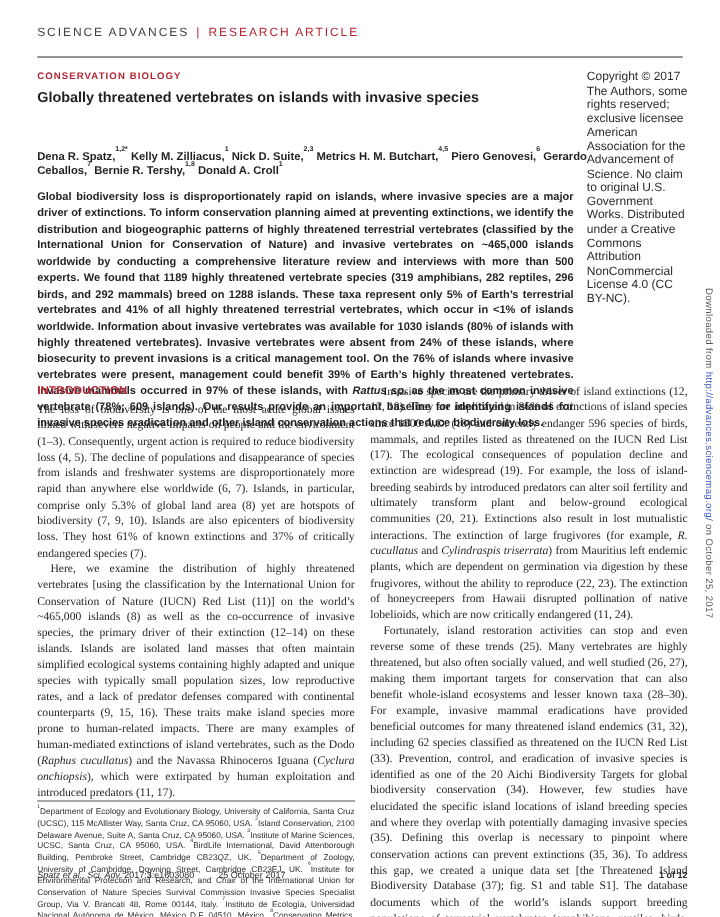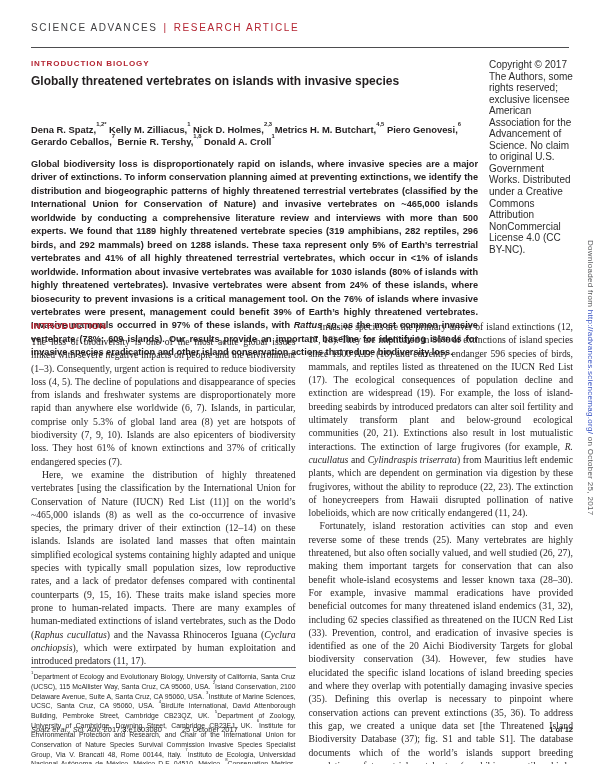--- a/index.html
+++ b/index.html
@@ -63,23 +63,23 @@
   .seg-link { color:#3a55c4; }
 </style>
 </head>
 <body>
 
 <div class="abs" id="journal-header">
   <span class="journal">SCIENCE ADVANCES</span><span class="sep">|</span><span class="arttype">RESEARCH ARTICLE</span>
 </div>
 <div class="abs" id="header-rule"></div>
 
-<div class="abs" id="section-label">INTRODUCTION BIOLOGY</div>
+<div class="abs" id="section-label">CONSERVATION BIOLOGY</div>
 <h1 class="abs" id="page-title">Globally threatened vertebrates on islands with invasive species</h1>
-<div class="abs" id="authors"><span>Dena R. Spatz,</span><sup>1,2*</sup><span> Kelly M. Zilliacus,</span><sup>1</sup><span> Nick D. Holmes,</span><sup>2,3</sup><span> Metrics H. M. Butchart,</span><sup>4,5</sup><span> Piero Genovesi,</span><sup>6</sup><span> Gerardo Ceballos,</span><sup>7</sup><span> Bernie R. Tershy,</span><sup>1,8</sup><span> Donald A. Croll</span><sup>1</sup></div>
+<div class="abs" id="authors"><span>Dena R. Spatz,</span><sup>1,2*</sup><span> Kelly M. Zilliacus,</span><sup>1</sup><span> Nick D. Suite,</span><sup>2,3</sup><span> Metrics H. M. Butchart,</span><sup>4,5</sup><span> Piero Genovesi,</span><sup>6</sup><span> Gerardo Ceballos,</span><sup>7</sup><span> Bernie R. Tershy,</span><sup>1,8</sup><span> Donald A. Croll</span><sup>1</sup></div>
 <div class="abs" id="abstract"><span>Global biodiversity loss is disproportionately rapid on islands, where invasive species are a major driver of extinctions. To inform conservation planning aimed at preventing extinctions, we identify the distribution and biogeographic patterns of highly threatened terrestrial vertebrates (classified by the International Union for Conservation of Nature) and invasive vertebrates on ~465,000 islands worldwide by conducting a comprehensive literature review and interviews with more than 500 experts. We found that 1189 highly threatened vertebrate species (319 amphibians, 282 reptiles, 296 birds, and 292 mammals) breed on 1288 islands. These taxa represent only 5% of Earth’s terrestrial vertebrates and 41% of all highly threatened terrestrial vertebrates, which occur in &lt;1% of islands worldwide. Information about invasive vertebrates was available for 1030 islands (80% of islands with highly threatened vertebrates). Invasive vertebrates were absent from 24% of these islands, where biosecurity to prevent invasions is a critical management tool. On the 76% of islands where invasive vertebrates were present, management could benefit 39% of Earth’s highly threatened vertebrates. Invasive mammals occurred in 97% of these islands, with </span><span class="seg-i">Rattus sp.</span><span> as the most common invasive vertebrate (78%; 609 islands). Our results provide an important baseline for identifying islands for invasive species eradication and other island conservation actions that reduce biodiversity loss.</span></div>
 
 <aside class="abs" id="copyright-note">Copyright © 2017 The Authors, some rights reserved; exclusive licensee American Association for the Advancement of Science. No claim to original U.S. Government Works. Distributed under a Creative Commons Attribution NonCommercial License 4.0 (CC BY-NC).</aside>
 
 <div class="abs" id="columns">
   <div class="col">
     <h2 id="intro-heading">INTRODUCTION</h2>
     <p class="body-text"><span>The loss of biodiversity is one of the most acute global issues linked with severe negative impacts on people and the environment (1–3). Consequently, urgent action is required to reduce biodiversity loss (4, 5). The decline of populations and disappearance of species from islands and freshwater systems are disproportionately more rapid than anywhere else worldwide (6, 7). Islands, in particular, comprise only 5.3% of global land area (8) yet are hotspots of biodiversity (7, 9, 10). Islands are also epicenters of biodiversity loss. They host 61% of known extinctions and 37% of critically endangered species (7).</span></p>
     <p class="body-text indent"><span>Here, we examine the distribution of highly threatened vertebrates [using the classification by the International Union for Conservation of Nature (IUCN) Red List (11)] on the world’s ~465,000 islands (8) as well as the co-occurrence of invasive species, the primary driver of their extinction (12–14) on these islands. Islands are isolated land masses that often maintain simplified ecological systems containing highly adapted and unique species with typically small population sizes, low reproductive rates, and a lack of predator defenses compared with continental counterparts (9, 15, 16). These traits make island species more prone to human-related impacts. There are many examples of human-mediated extinctions of island vertebrates, such as the Dodo (</span><span class="seg-i">Raphus cucullatus</span><span>) and the Navassa Rhinoceros Iguana (</span><span class="seg-i">Cyclura onchiopsis</span><span>), which were extirpated by human exploitation and introduced predators (11, 17).</span></p>
     <div id="affil-block">

